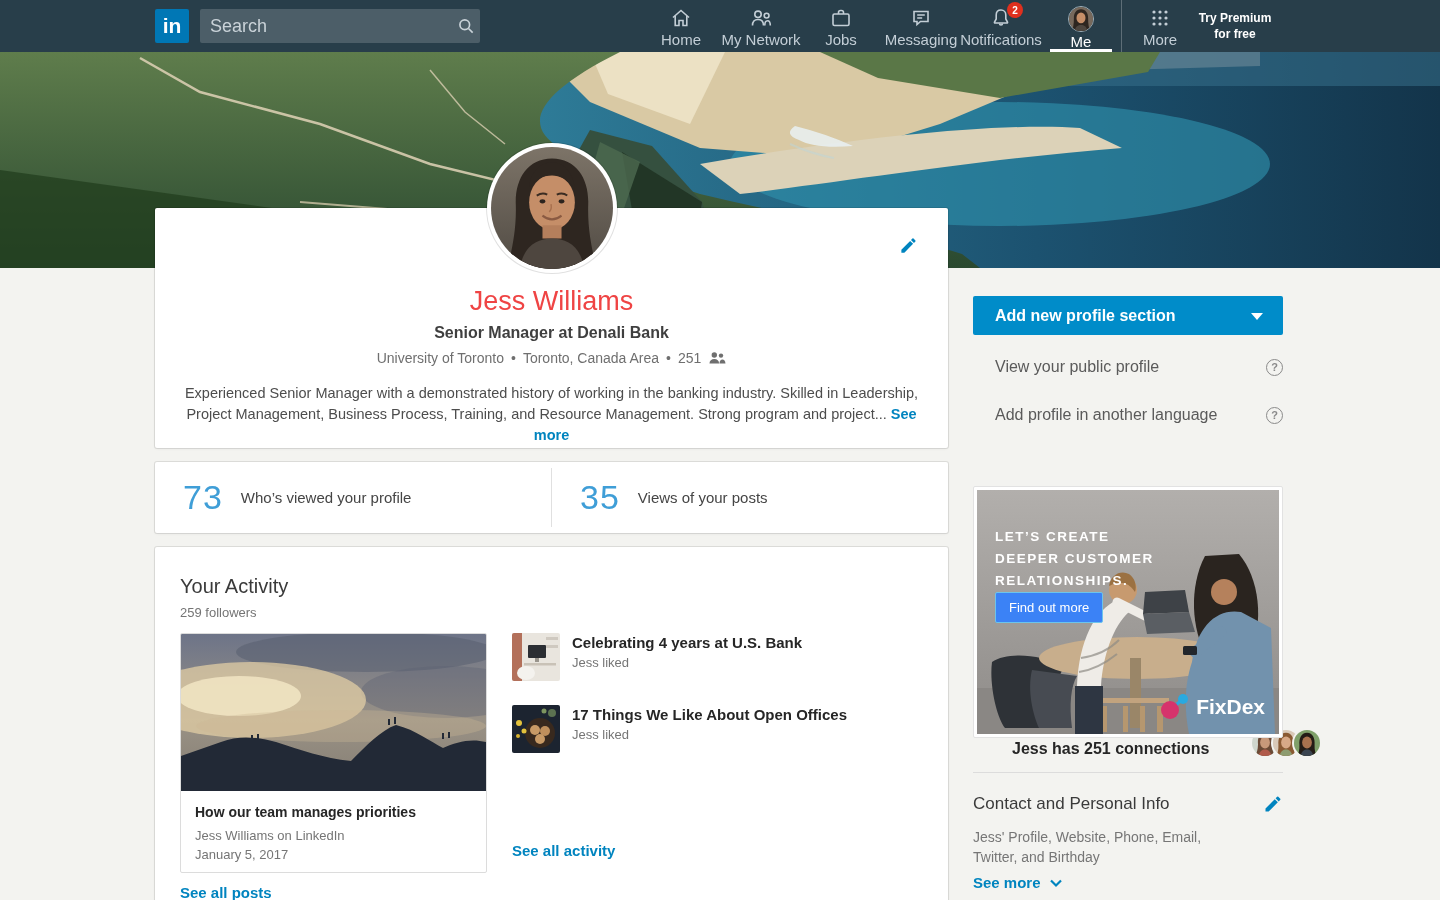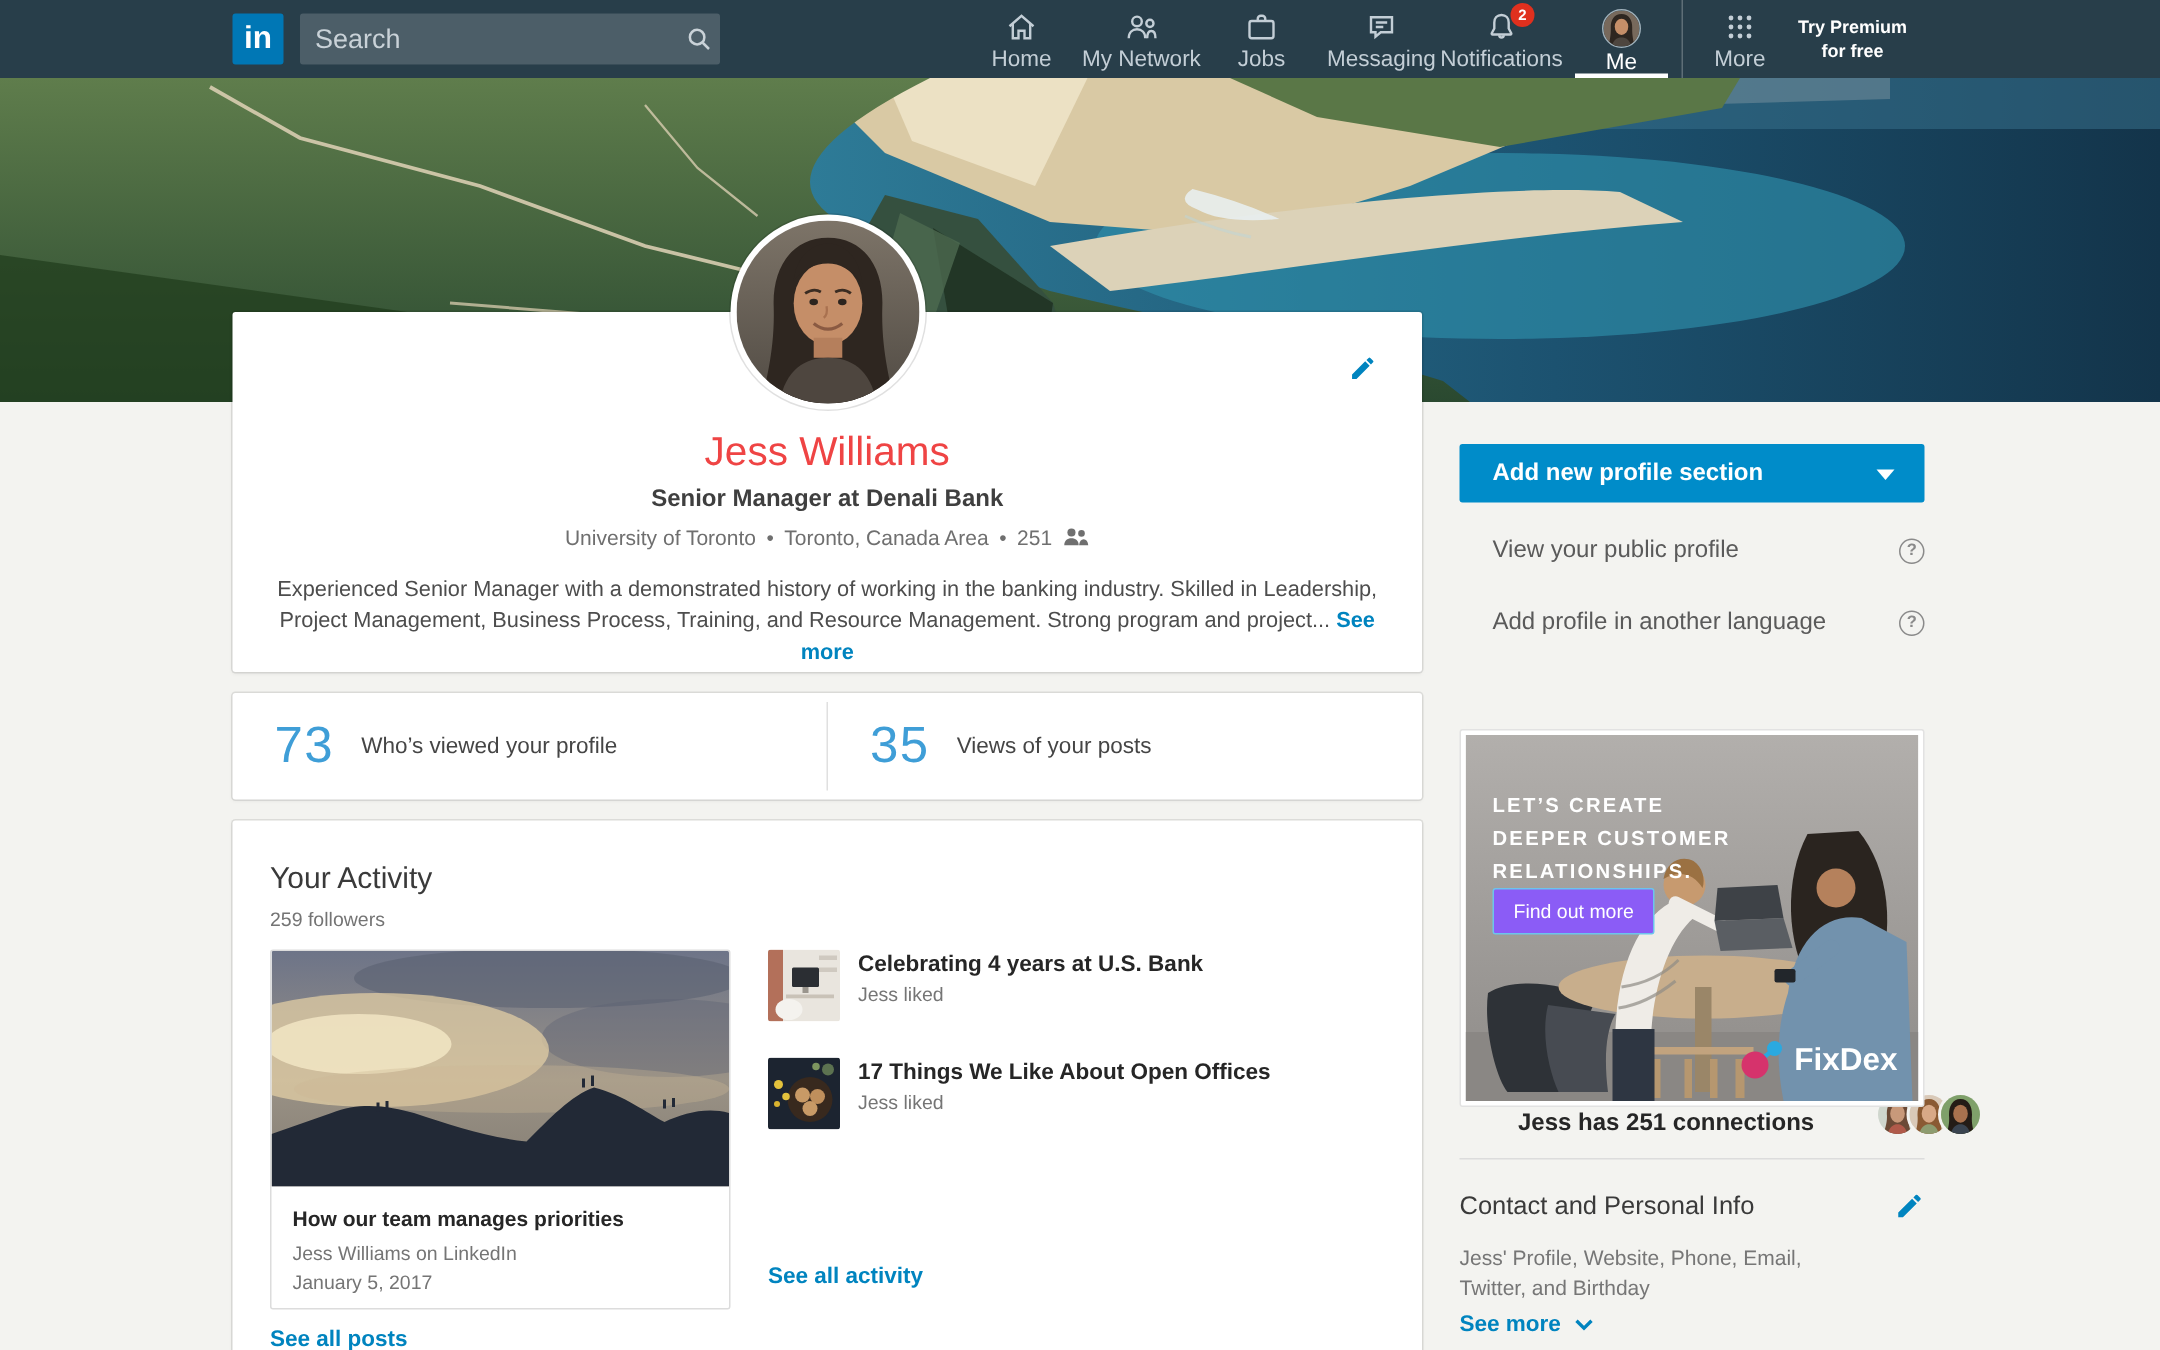--- a/index.html
+++ b/index.html
@@ -66,21 +66,21 @@
 
   
   .add-section-btn { position:absolute; left:973px; top:296px; width:310px; height:39px; background:#008cc9; border-radius:2px; border:none; color:#fff; font-size:16px; font-weight:bold; text-align:left; padding-left:22px; cursor:pointer; font-family:"Liberation Sans",sans-serif; }
   .caret-down { position:absolute; right:20px; top:17px; width:0; height:0; border-left:6px solid transparent; border-right:6px solid transparent; border-top:7px solid #fff; }
   .rail-link { position:absolute; left:995px; width:288px; display:flex; justify-content:space-between; align-items:center; font-size:16px; color:#5a5a5a; cursor:pointer; }
   .qicon { width:17px; height:17px; border:1.5px solid #8a8a8a; border-radius:50%; color:#8a8a8a; font-size:11px; font-weight:bold; display:flex; align-items:center; justify-content:center; cursor:pointer; }
   .ad-card { position:absolute; left:973px; top:448px; width:310px; height:252px; background:#fff; border:1px solid #e2e2e2; border-radius:2px; padding:3px; z-index:10; cursor:pointer;margin-top:38px; }
   .ad-inner { position:relative; width:302px; height:244px; overflow:hidden; }
   .ad-inner > svg { display:block; }
   .ad-head { position:absolute; left:18px; top:36px; color:#fff; font-size:13.5px; font-weight:bold; letter-spacing:1.5px; line-height:22px; }
-  .ad-cta { position:absolute; left:18px; top:102px; background:#8b5cf6; color:#fff; font-size:13px; padding:7px 13px; border-radius:2px; border:1px solid #6cc4ec; cursor:pointer; }
+  .ad-cta { position:absolute; left:18px; top:102px; background:#3b82f6; color:#fff; font-size:13px; padding:7px 13px; border-radius:2px; border:1px solid #6cc4ec; cursor:pointer; }
   .ad-brand { position:absolute; right:14px; bottom:14px; display:flex; align-items:center; gap:6px; color:#fff; font-size:21px; font-weight:bold; }
   .connections-row { position:absolute; left:1012px; top:728px; width:310px; display:flex; align-items:flex-end; justify-content:space-between; }
   .conn-text { font-size:16px; font-weight:bold; color:#262626; }
   .conn-avatars { display:flex; }
   .conn-avatars span { width:30px; height:30px; border-radius:50%; overflow:hidden; border:2px solid #f3f3f0; margin-left:-9px; cursor:pointer; }
   .conn-avatars span svg { display:block; }
   .rail-divider { position:absolute; left:973px; top:772px; width:310px; height:1px; background:#dcdcdc; }
   .contact-block { position:absolute; left:973px; top:794px; width:310px; }
   .contact-title-row { display:flex; justify-content:space-between; align-items:flex-start; }
   .contact-title { font-size:17px; color:#3a3a3a; }

